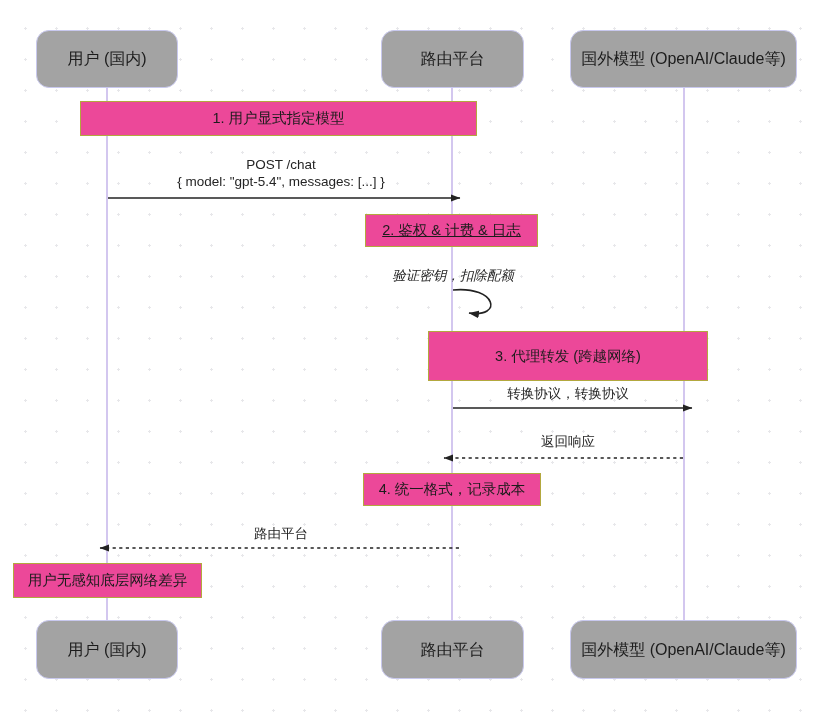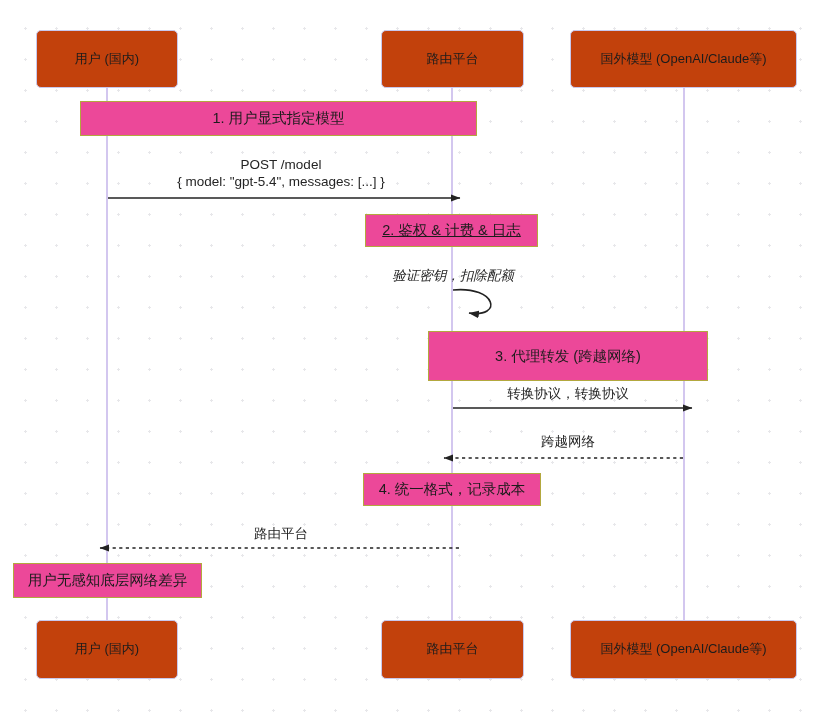--- a/index.html
+++ b/index.html
@@ -27,28 +27,28 @@
     top: 0;
     width: 830px;
     height: 727px;
     overflow: visible;
   }
 
   
   .actor {
     position: absolute;
     box-sizing: border-box;
-    background: #c2410c;
+    background: #a3a3a3;
     border: 1px solid #c8c8ee;
-    border-radius: 5px;
+    border-radius: 13px;
     display: flex;
     align-items: center;
     justify-content: center;
     color: #1c1c1c;
-    font-size: 13px;
+    font-size: 16px;
     line-height: 1.25;
     text-align: center;
     white-space: nowrap;
   }
 
   
   .note {
     position: absolute;
     box-sizing: border-box;
     background: #ec4899;
@@ -135,34 +135,34 @@
 
   <div class="note" style="left:363px; top:473px; width:178px; height:33px;">
     <span>4. 统一格式，记录成本</span>
   </div>
 
   <div class="note" style="left:13px; top:563px; width:189px; height:35px;">
     <span>用户无感知底层网络差异</span>
   </div>
 
   <div class="msg-label two-line" style="left:281px; top:156px;">
-    <div>POST /model</div>
+    <div>POST /chat</div>
     <div>{ model: "gpt-5.4", messages: [...] }</div>
   </div>
 
   <div class="msg-label" style="left:453px; top:268px;font-style:italic;">
     <div>验证密钥，扣除配额</div>
   </div>
 
   <div class="msg-label" style="left:568px; top:386px;">
     <div>转换协议，转换协议</div>
   </div>
 
   <div class="msg-label" style="left:568px; top:434px;">
-    <div>跨越网络</div>
+    <div>返回响应</div>
   </div>
 
   <div class="msg-label" style="left:281px; top:526px;">
     <div>路由平台</div>
   </div>
 
   <div class="actor" style="left:36px; top:620px; width:142px; height:59px;">
     <span>用户 (国内)</span>
   </div>
 

